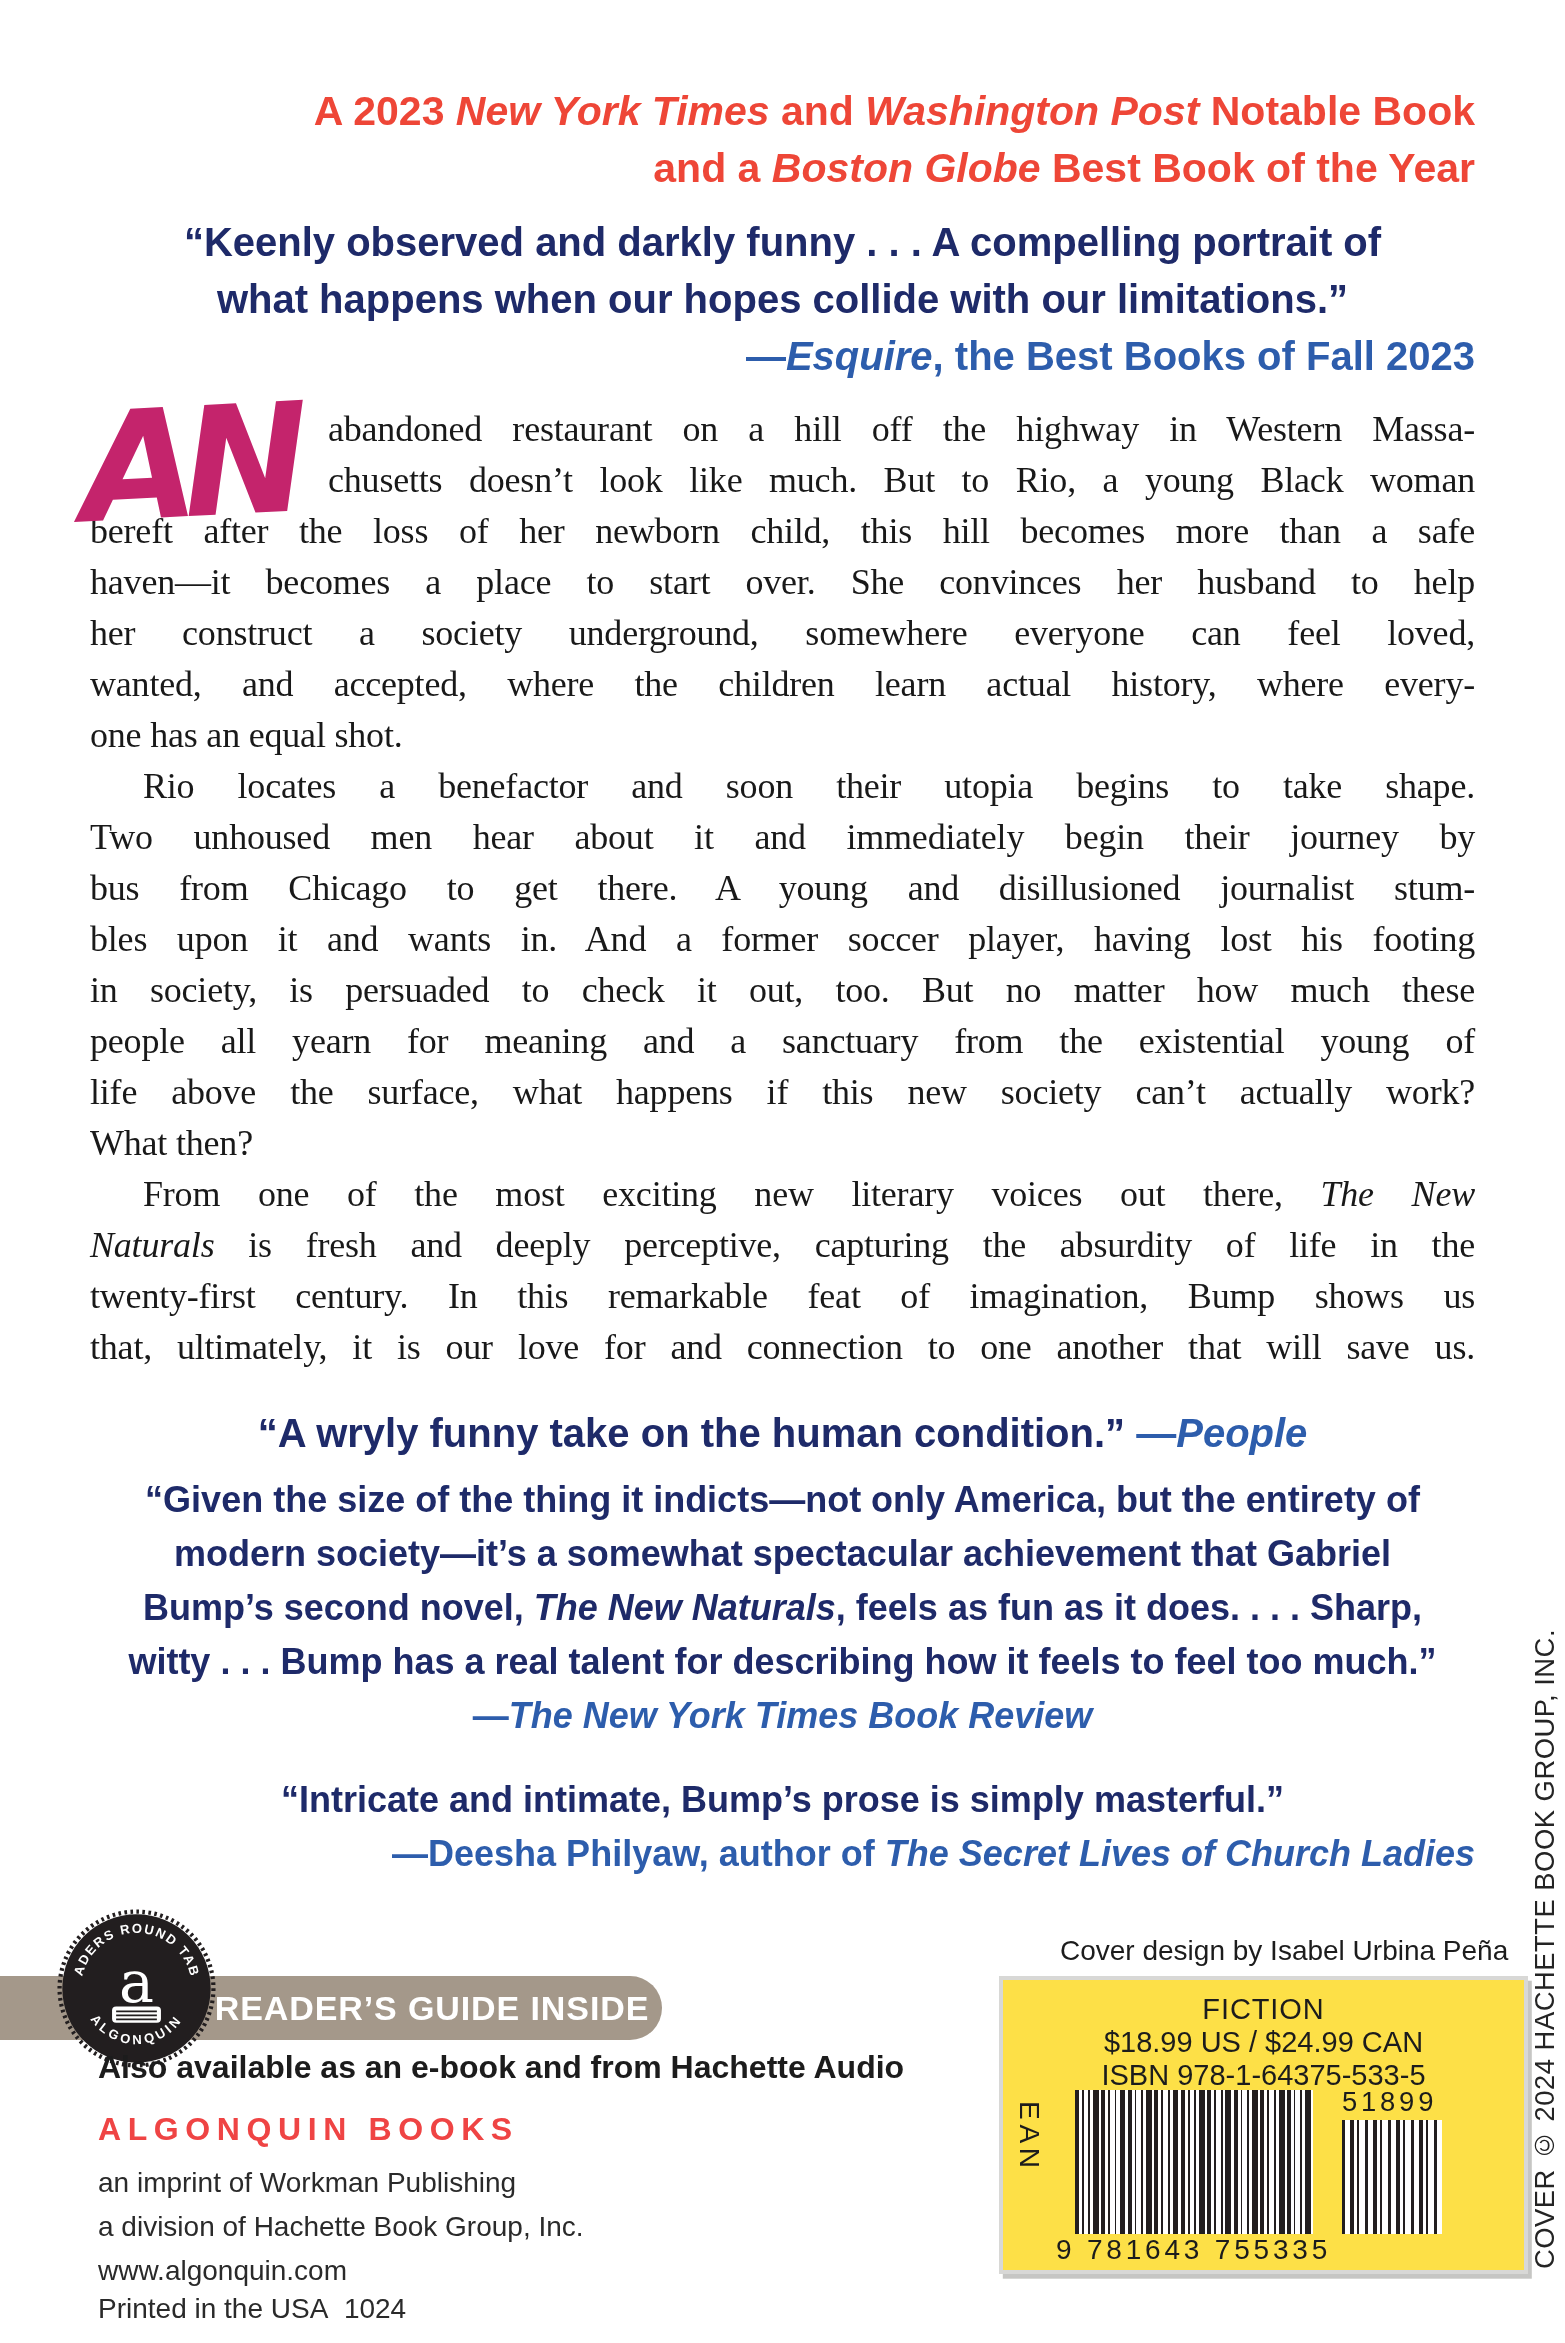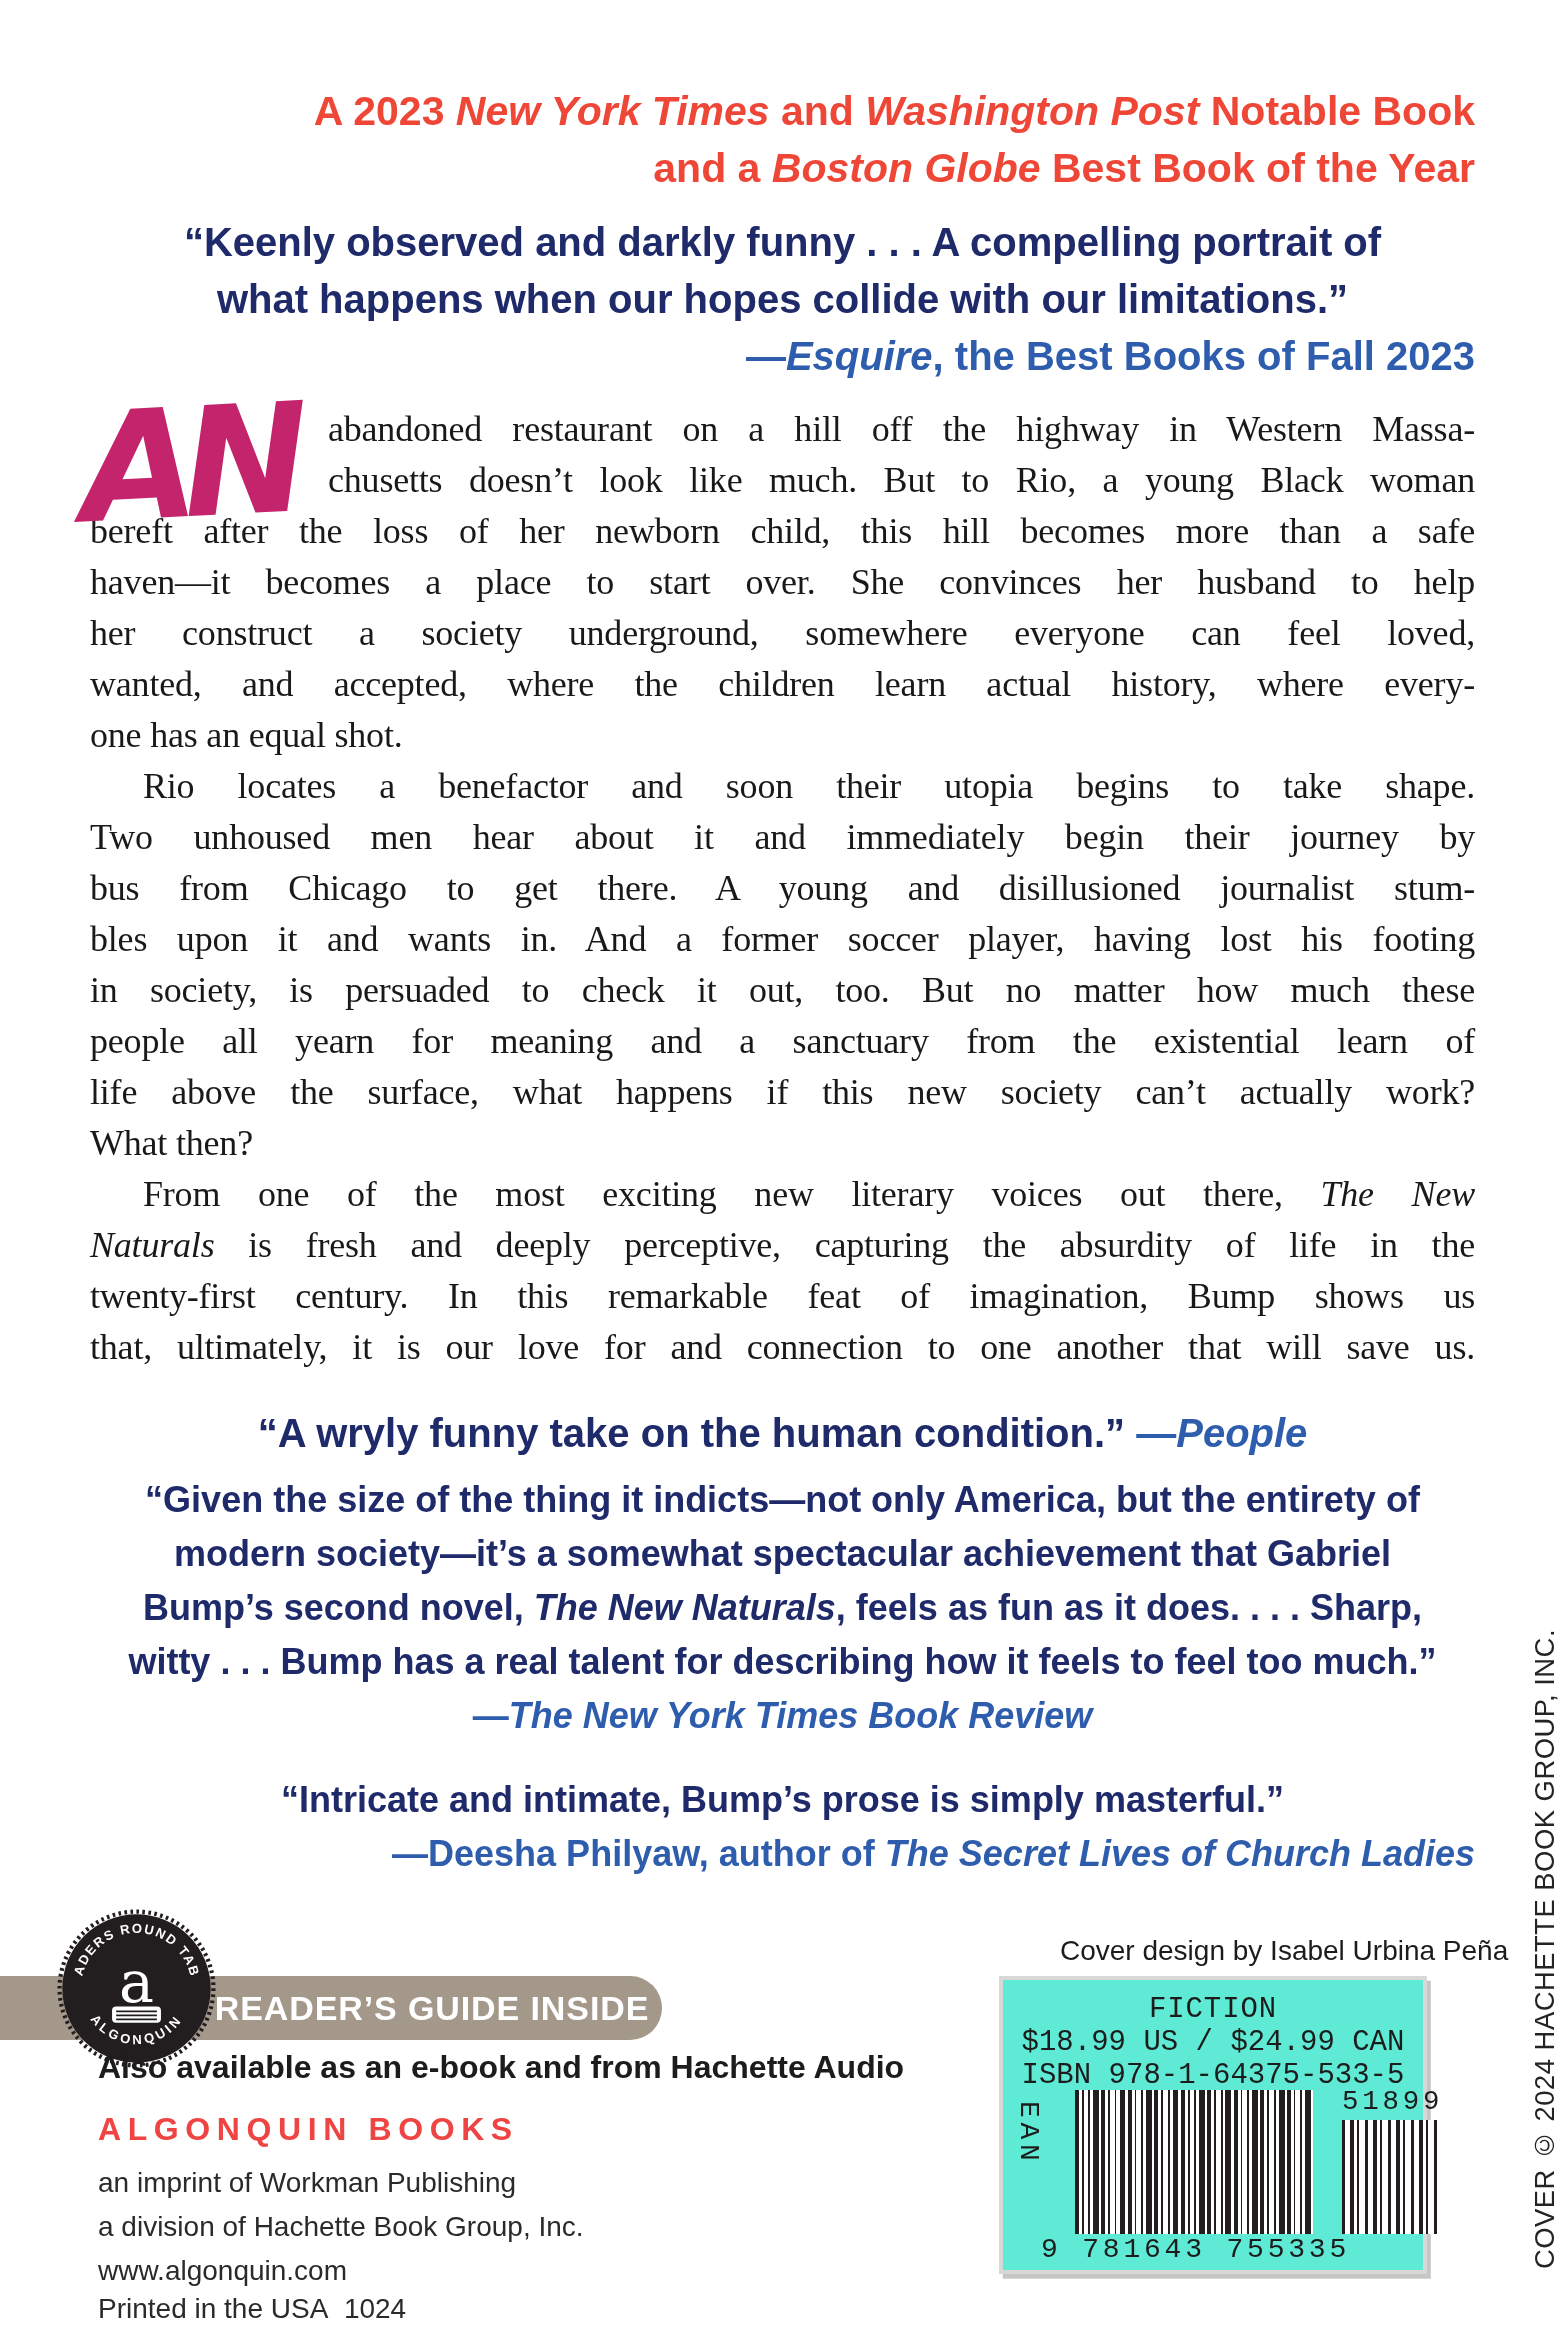--- a/index.html
+++ b/index.html
@@ -38,22 +38,22 @@
   .band{position:absolute;left:0;top:41px;width:662px;height:64px;background:#a4988a;border-radius:0 32px 32px 0;margin-top:28px;}
   .band-label{position:absolute;left:225px;right:23px;top:0;bottom:0;display:flex;align-items:center;justify-content:center;
               color:#ffffff;font-weight:bold;font-size:34px;letter-spacing:0.9px;white-space:nowrap;}
   .badge{position:absolute;left:55px;top:0;width:163px;height:163px;}
   .also{position:absolute;left:98px;top:142px;font-size:32px;font-weight:bold;color:#1c1c1c;white-space:nowrap;}
   .pubname{position:absolute;left:98px;top:204px;font-size:32px;font-weight:bold;letter-spacing:6.6px;color:#ef4444;}
   .publines{position:absolute;left:98px;top:254px;font-size:28px;line-height:44px;color:#2a2a2a;}
   .printed{position:absolute;left:98px;top:386px;font-size:28px;color:#2a2a2a;}
 
   .cover-credit{position:absolute;left:1060px;top:28px;font-size:28px;color:#1c1c1c;white-space:nowrap;}
-  .bcbox{position:absolute;left:999px;top:69px;width:428px;height:298px;background:#5eead4;
-         border:4.7px solid #d8d8d6;box-shadow:3.8px 4.7px 0 #c6c6c4;box-sizing:border-box;font-family:Liberation Mono, monospace;}
+  .bcbox{position:absolute;left:999px;top:69px;width:529px;height:298px;background:#fde047;
+         border:4.7px solid #d8d8d6;box-shadow:3.8px 4.7px 0 #c6c6c4;box-sizing:border-box;}
   .bc-cat{margin-top:13.2px;text-align:center;font-size:29px;line-height:33px;color:#1c1c1c;letter-spacing:0.9px;}
   .bc-line{text-align:center;font-size:29px;line-height:33px;color:#1c1c1c;}
   .ean-label{position:absolute;left:9.5px;top:121px;writing-mode:vertical-rl;font-size:28px;letter-spacing:4.7px;color:#1c1c1c;}
   .bc-main{position:absolute;left:72px;top:110px;width:238px;height:144px;
            background:repeating-linear-gradient(90deg,#221e1f 0 3.8px,#fff 3.8px 6.6px,#221e1f 6.6px 8.5px,#fff 8.5px 13.2px,
            #221e1f 13.2px 15px,#fff 15px 18px,#221e1f 18px 24px,#fff 24px 26.5px);}
   .bc-num{position:absolute;left:38px;top:254px;width:305px;text-align:center;font-size:28px;letter-spacing:3.8px;color:#1c1c1c;white-space:nowrap;}
   .bc-addon{position:absolute;left:339px;top:140px;width:100px;height:114px;
             background:repeating-linear-gradient(90deg,#221e1f 0 2.8px,#fff 2.8px 7.6px,#221e1f 7.6px 12.3px,#fff 12.3px 15px,
             #221e1f 15px 17px,#fff 17px 23px);}
@@ -89,21 +89,21 @@
         <div class="bline"><span>her construct a society underground, somewhere everyone can feel loved,</span></div>
         <div class="bline"><span>wanted, and accepted, where the children learn actual history, where every-</span></div>
         <div class="bline last"><span>one has an equal shot.</span></div>
       </div>
       <div>
         <div class="bline ind"><span>Rio locates a benefactor and soon their utopia begins to take shape.</span></div>
         <div class="bline"><span>Two unhoused men hear about it and immediately begin their journey by</span></div>
         <div class="bline"><span>bus from Chicago to get there. A young and disillusioned journalist stum-</span></div>
         <div class="bline"><span>bles upon it and wants in. And a former soccer player, having lost his footing</span></div>
         <div class="bline"><span>in society, is persuaded to check it out, too. But no matter how much these</span></div>
-        <div class="bline"><span>people all yearn for meaning and a sanctuary from the existential learn of</span></div>
+        <div class="bline"><span>people all yearn for meaning and a sanctuary from the existential young of</span></div>
         <div class="bline"><span>life above the surface, what happens if this new society can’t actually work?</span></div>
         <div class="bline last"><span>What then?</span></div>
       </div>
       <div>
         <div class="bline ind"><span>From one of the most exciting new literary voices out there, </span><i>The New</i></div>
         <div class="bline"><i>Naturals</i><span> is fresh and deeply perceptive, capturing the absurdity of life in the</span></div>
         <div class="bline"><span>twenty-first century. In this remarkable feat of imagination, Bump shows us</span></div>
         <div class="bline"><span>that, ultimately, it is our love for and connection to one another that will save us.</span></div>
       </div>
     </div>

